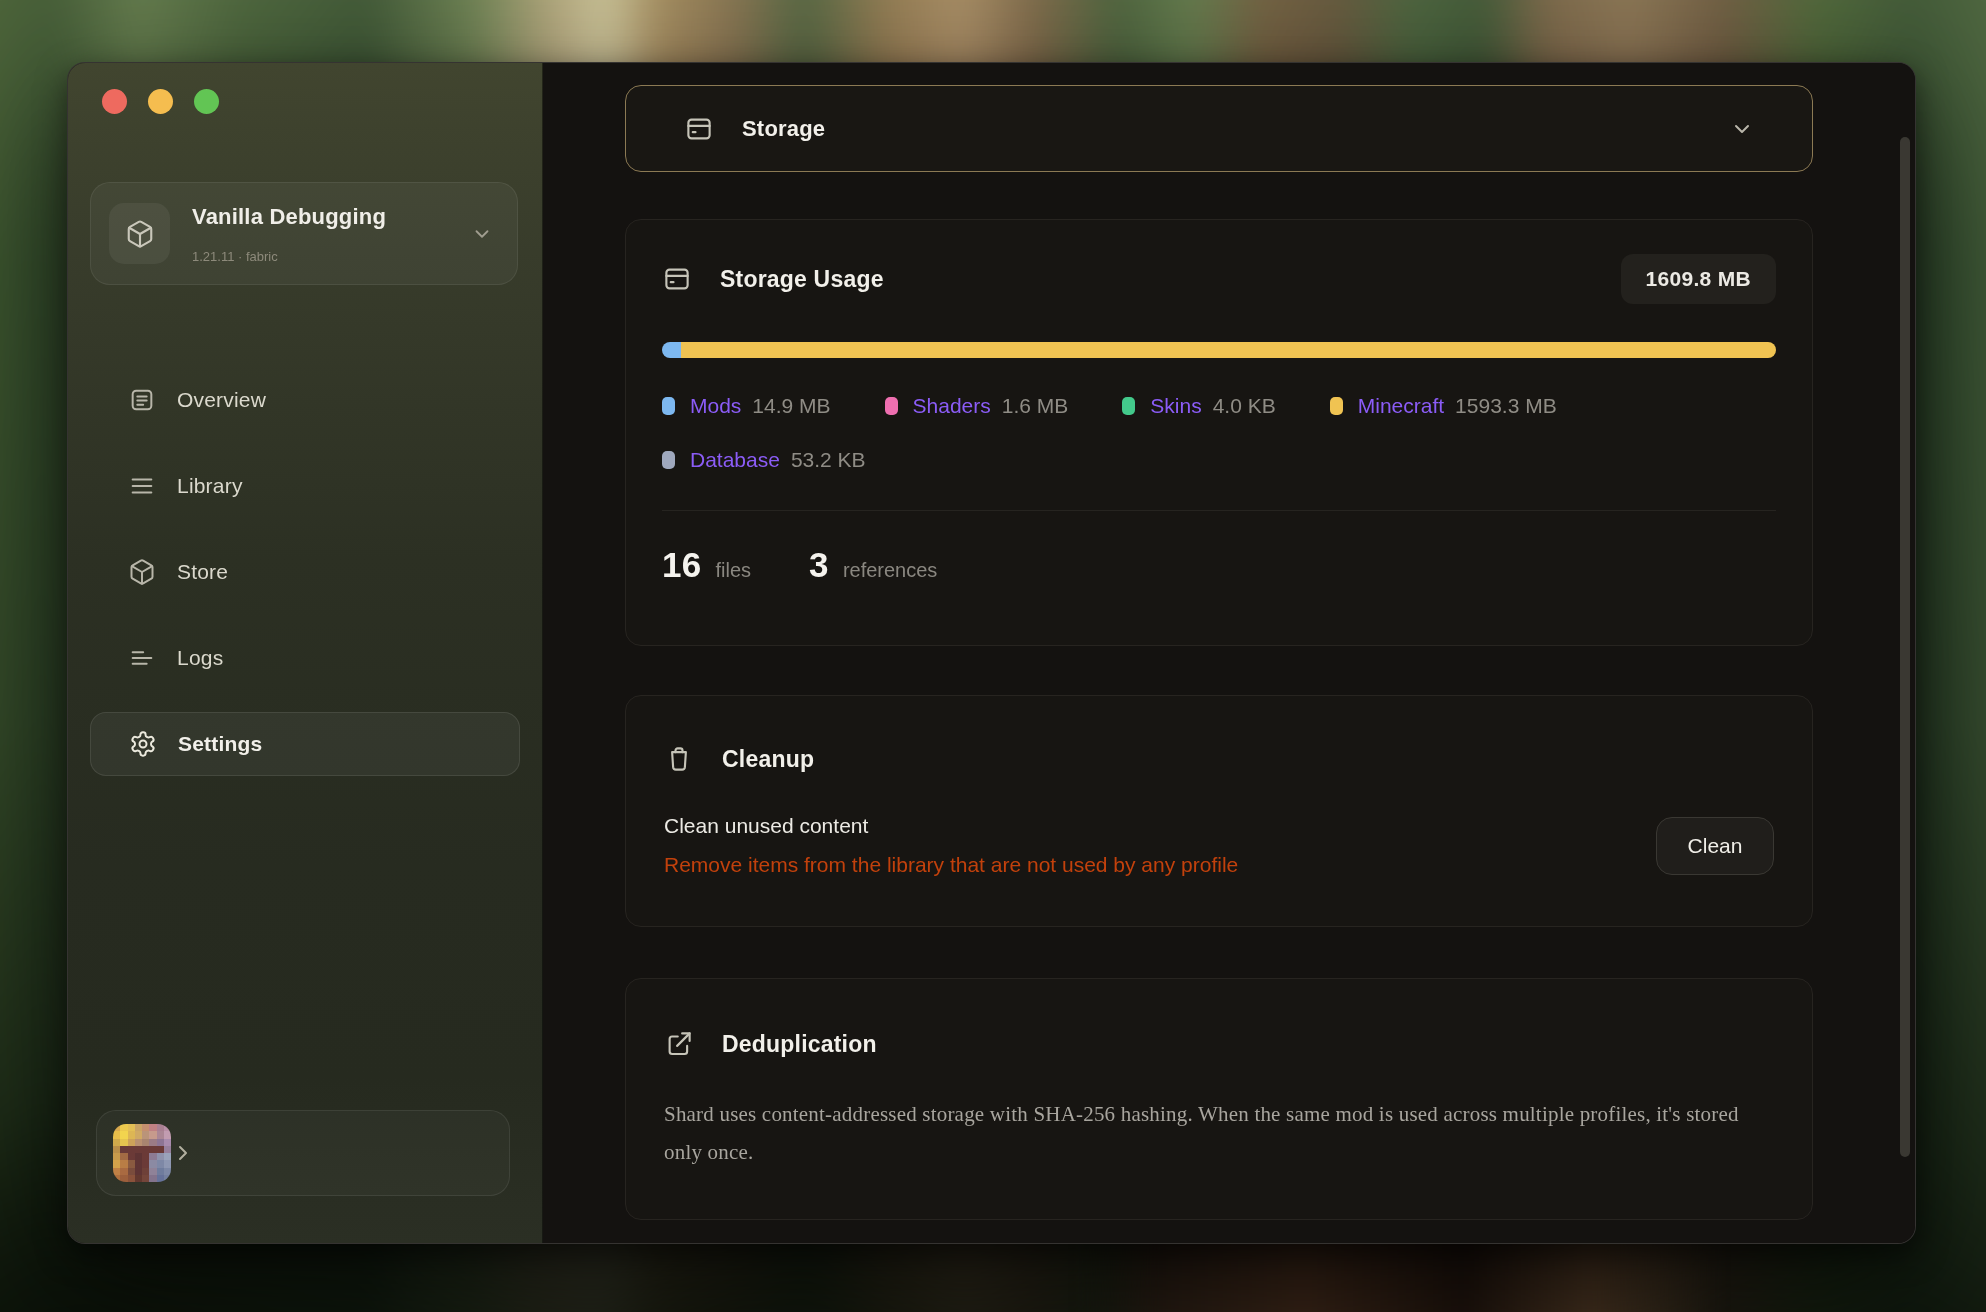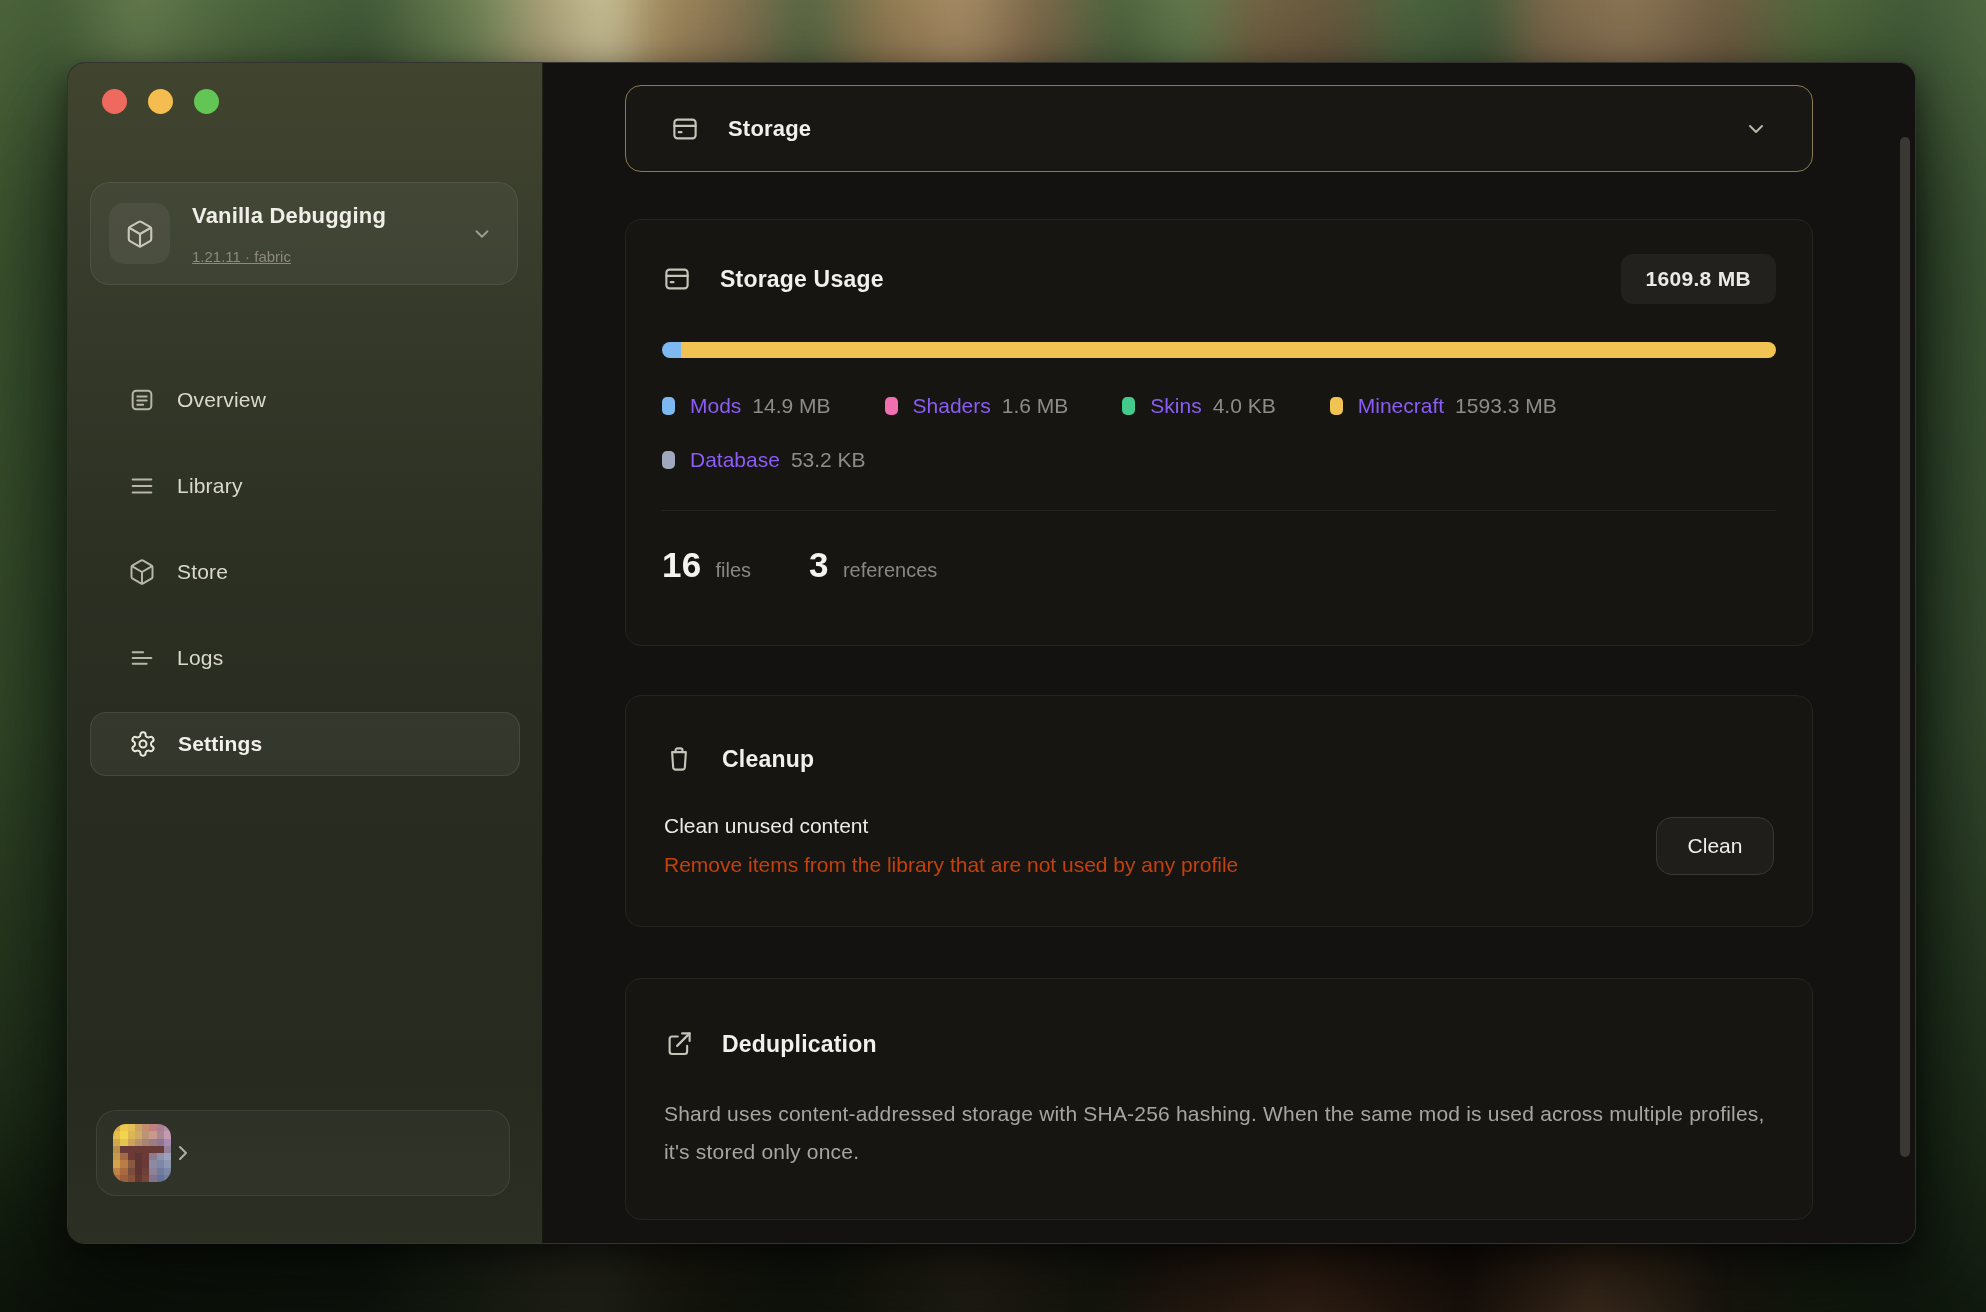--- a/index.html
+++ b/index.html
@@ -36,21 +36,21 @@
   .traffic-lights { position:absolute; top:26px; left:34px; display:flex; gap:21px; }
   .traffic-light { width:25px; height:25px; border-radius:50%; }
 
   .profile-card { position:absolute; top:119px; left:22px; width:428px; height:103px;
     border-radius:20px; background:rgba(255,255,255,0.045); border:1px solid rgba(255,255,255,0.07);
     display:flex; align-items:center; padding:0 24px 0 18px; cursor:default; }
   .profile-icon-tile { width:61px; height:61px; border-radius:15px; background:rgba(255,255,255,0.06);
     display:flex; align-items:center; justify-content:center; color:#c9c7ba; flex:0 0 auto; }
   .profile-text { margin-left:22px; flex:1; min-width:0; }
   .profile-name { font-size:22px; font-weight:600; color:#f0eee8; letter-spacing:0.2px; }
-  .profile-meta { font-size:15px; color:#8d8a7b; margin-top:19px;text-decoration:underline; }
+  .profile-meta { font-size:13px; color:#8d8a7b; margin-top:19px; }
   .profile-chevron { color:#a09d8f; flex:0 0 auto; }
 
   .nav { position:absolute; top:310px; left:22px; right:22px; display:flex; flex-direction:column; gap:32px; }
   .nav-item { height:54px; display:flex; align-items:center; padding-left:38px; gap:21px;
     color:#b8b6a9; border-radius:16px; cursor:pointer; }
   .nav-item .nav-label { font-size:21px; color:#dbd9cd; font-weight:400; letter-spacing:0.2px; }
   .nav-item.selected { height:64px; margin:-5px 0; background:rgba(255,255,255,0.05);
     border:1px solid rgba(255,255,255,0.09); color:#eceade; }
   .nav-item.selected .nav-label { color:#f2f0ea; font-weight:600; }
 
@@ -61,21 +61,21 @@
     display:grid; grid-template-columns:repeat(8,1fr); grid-template-rows:repeat(8,1fr); }
   .user-text { margin-left:22px; flex:1; }
   .user-name { font-size:22px; font-weight:600; color:#efede7; }
   .user-id { font-size:19px; color:#8b887b; margin-top:6px; }
   .user-chevron { color:#b2af9f; }
 
   
   .main { position:absolute; left:475px; top:0; right:0; bottom:0; background:#141210;
     padding:22px 102px 0 82px; }
   .section-header { height:87px; border-radius:16px; background:#191713;
-    border:1.5px solid #8c7a54; display:flex; align-items:center; padding:0 44px; cursor:pointer; }
+    border:1.5px solid #8c7a54; display:flex; align-items:center; padding:0 58px; cursor:pointer; }
   .section-header .hdr-title { font-size:22px; font-weight:600; color:#f2f0ea; margin-left:28px; letter-spacing:0.2px; }
   .section-header .hdr-chevron { margin-left:auto; color:#b9b6aa; }
   .icon-dim { color:#c6c4b8; }
 
   .card { border-radius:16px; background:#171512; border:1px solid #272420; }
   .card-title-row { display:flex; align-items:center; }
   .card-title { font-size:23px; font-weight:600; color:#f2f0ea; margin-left:28px; letter-spacing:0.2px; }
 
   .usage-card { margin-top:47px; height:427px; padding:34px 36px 4px 36px; }
   .usage-badge { margin-left:auto; background:#23211d; border-radius:12px; padding:13px 25px;
@@ -97,21 +97,21 @@
   .cleanup-card { margin-top:49px; height:232px; padding:48px 38px 0 38px; }
   .cleanup-row { margin-top:40px; display:flex; align-items:center; }
   .cleanup-text {}
   .cleanup-action-title { font-size:21px; font-weight:500; color:#eceae4; }
   .cleanup-action-desc { font-size:21px; color:#c2410c; margin-top:15px; }
   .clean-button { margin-left:auto; min-width:118px; height:58px; border-radius:16px;
     background:#201e1b; border:1.5px solid #3a3833; color:#f0eee8; font-size:21px;
     font-family:"Liberation Sans", sans-serif; cursor:pointer; padding:0 30px; }
 
   .dedup-card { margin-top:51px; height:242px; padding:50px 38px 0 38px; }
-  .dedup-body { margin-top:36px; font-size:21px; line-height:38px; color:#a8a59e; max-width:1125px; letter-spacing:0.2px; }
+  .dedup-body { margin-top:36px; font-size:21px; line-height:38px; color:#a8a59e; max-width:1125px; letter-spacing:0.2px;font-family:Liberation Serif, serif; }
 
   .scrollbar-thumb { position:absolute; right:5px; top:74px; width:10px; height:1020px;
     border-radius:5px; background:#3a3832; cursor:pointer; }
 
   svg { display:block; }
 </style>
 </head>
 <body>
 
 <div class="wallpaper">

